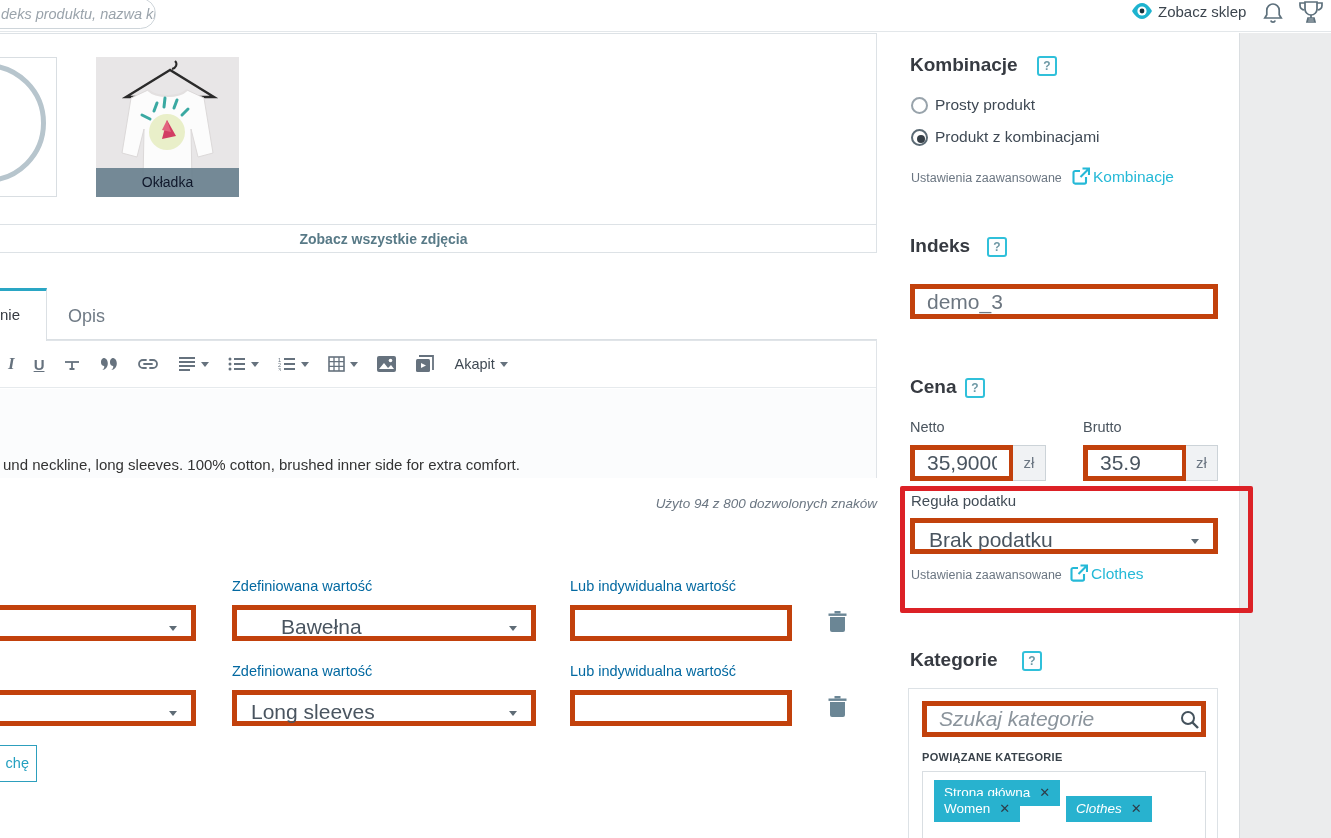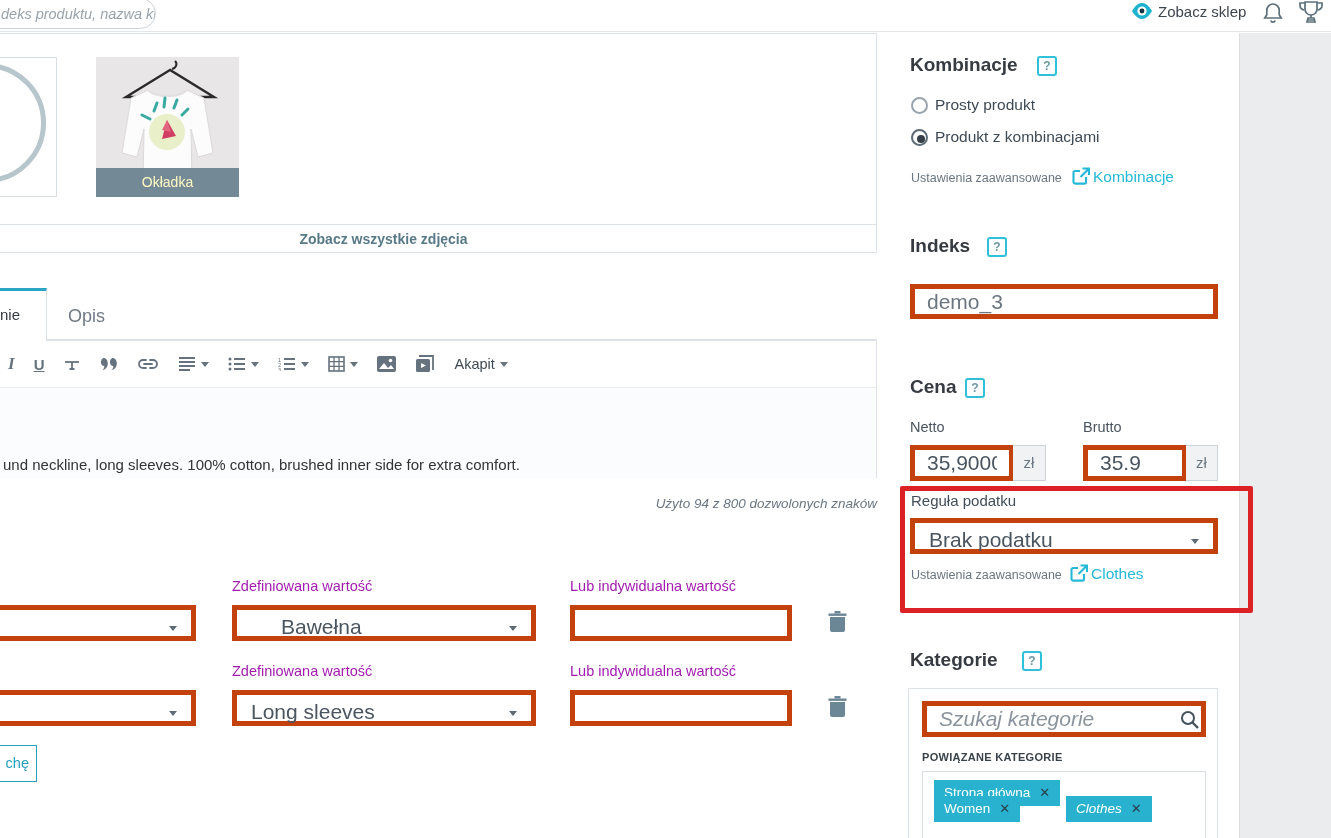--- a/index.html
+++ b/index.html
@@ -23,21 +23,21 @@
 
   
   #right-gray { left:1239px; top:33px; width:92px; height:805px; background:#ebeced; border-left:1px solid #dadee1; }
 
   
   #img-section { left:-111px; top:33px; width:988px; height:220px; border:1px solid #dde2e6; background:#fff; }
   #img-tile-partial { left:-85px; top:57px; width:142px; height:140px; background:#fff; border:1px solid #d9dee2; overflow:hidden; z-index:2; }
   #img-tile-partial .ring { position:absolute; left:10px; top:5px; width:120px; height:120px; border:5px solid #b7c5cd; border-radius:50%; }
   #img-thumb { left:96px; top:57px; width:143px; height:140px; background:#e8e6e7; overflow:hidden; cursor:pointer; z-index:2; }
   #cover-badge { position:absolute; left:0; bottom:0; width:100%; height:29px; background:rgba(106,129,143,.93);
-    color:#fef9c3; font-size:14px; text-align:center; line-height:29px; }
+    color:#0f172a; font-size:14px; text-align:center; line-height:29px; }
   #view-all-row { left:-110px; top:224px; width:987px; height:29px; border-top:1px solid #dde2e6; text-align:center; z-index:2;}
   #view-all-link { display:inline-block; margin-top:6px; font-size:14px; font-weight:bold; color:#587a87; cursor:pointer; }
 
   
   #tab-active { left:-60px; top:288px; width:107px; height:53px; background:#fff; border-top:3px solid #2aa6c4;
     border-right:1px solid #dbe0e4; z-index:3; }
   #tab-active-label { left:0px; top:306px; font-size:15px; color:#363a41; z-index:4; }
   #tab-opis { left:47px; top:288px; width:830px; height:52px; border-bottom:1px solid #dbe0e4; z-index:1; }
   #tab-opis-label { left:68px; top:306px; font-size:18px; color:#6f7a85; cursor:pointer; z-index:2; }
 
@@ -50,21 +50,21 @@
   .tbtn svg { display:block; }
   .t-italic { font-family:"Liberation Serif","DejaVu Serif",serif; font-style:italic; font-size:17px; font-weight:bold; }
   .t-under { font-size:15px; font-weight:bold; text-decoration:underline; }
   .t-caret { width:0; height:0; border-left:4px solid transparent; border-right:4px solid transparent; border-top:5px solid #66727e; }
   #format-label { font-size:14.5px; color:#3f4953; }
   #editor-content { position:absolute; left:0; top:48px; width:100%; height:89px; background:#fbfcfd; }
   #editor-text { position:absolute; left:113px; top:67px; font-size:15px; color:#333; white-space:nowrap; }
   #char-counter { left:377px; top:496px; width:500px; text-align:right; font-size:13.5px; font-style:italic; color:#6b7682; }
 
   
-  .lbl { font-size:14.5px; color:#a21caf; }
+  .lbl { font-size:14.5px; color:#0369a1; }
   .sel, .inp {
     background:#fff; border:5px solid #c2410c; height:36px; font-size:21px; color:#4a5560;
   }
   .sel { position:absolute; line-height:34px; padding-left:14px; cursor:pointer; }
   .sel .caret { position:absolute; right:14px; top:16px; width:0; height:0;
     border-left:4.5px solid transparent; border-right:4.5px solid transparent; border-top:5.5px solid #5f6c76; }
   input.inp { position:absolute; padding:0 12px; outline:none; font-family:"Liberation Sans",sans-serif; }
   .trash { cursor:pointer; }
 
   #add-feature-btn { left:-75px; top:745px; width:112px; height:37px; background:#fff; border:1px solid #2d9fbd;

